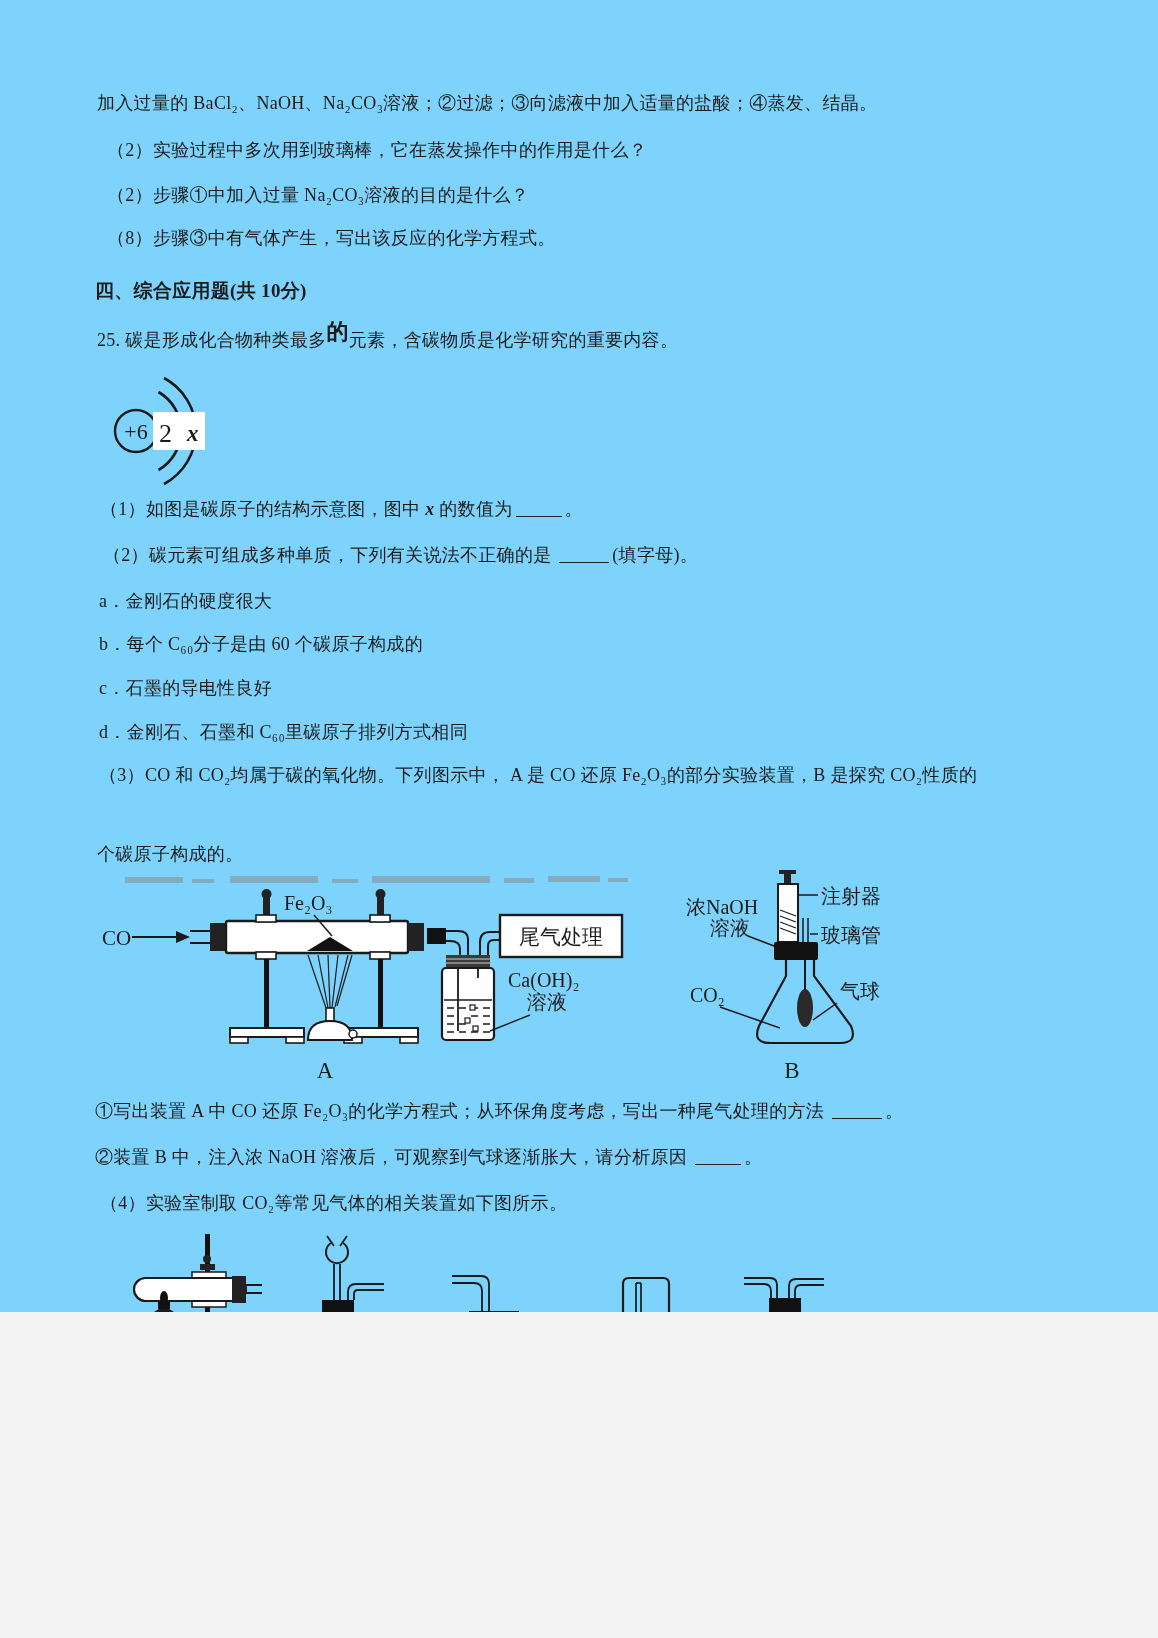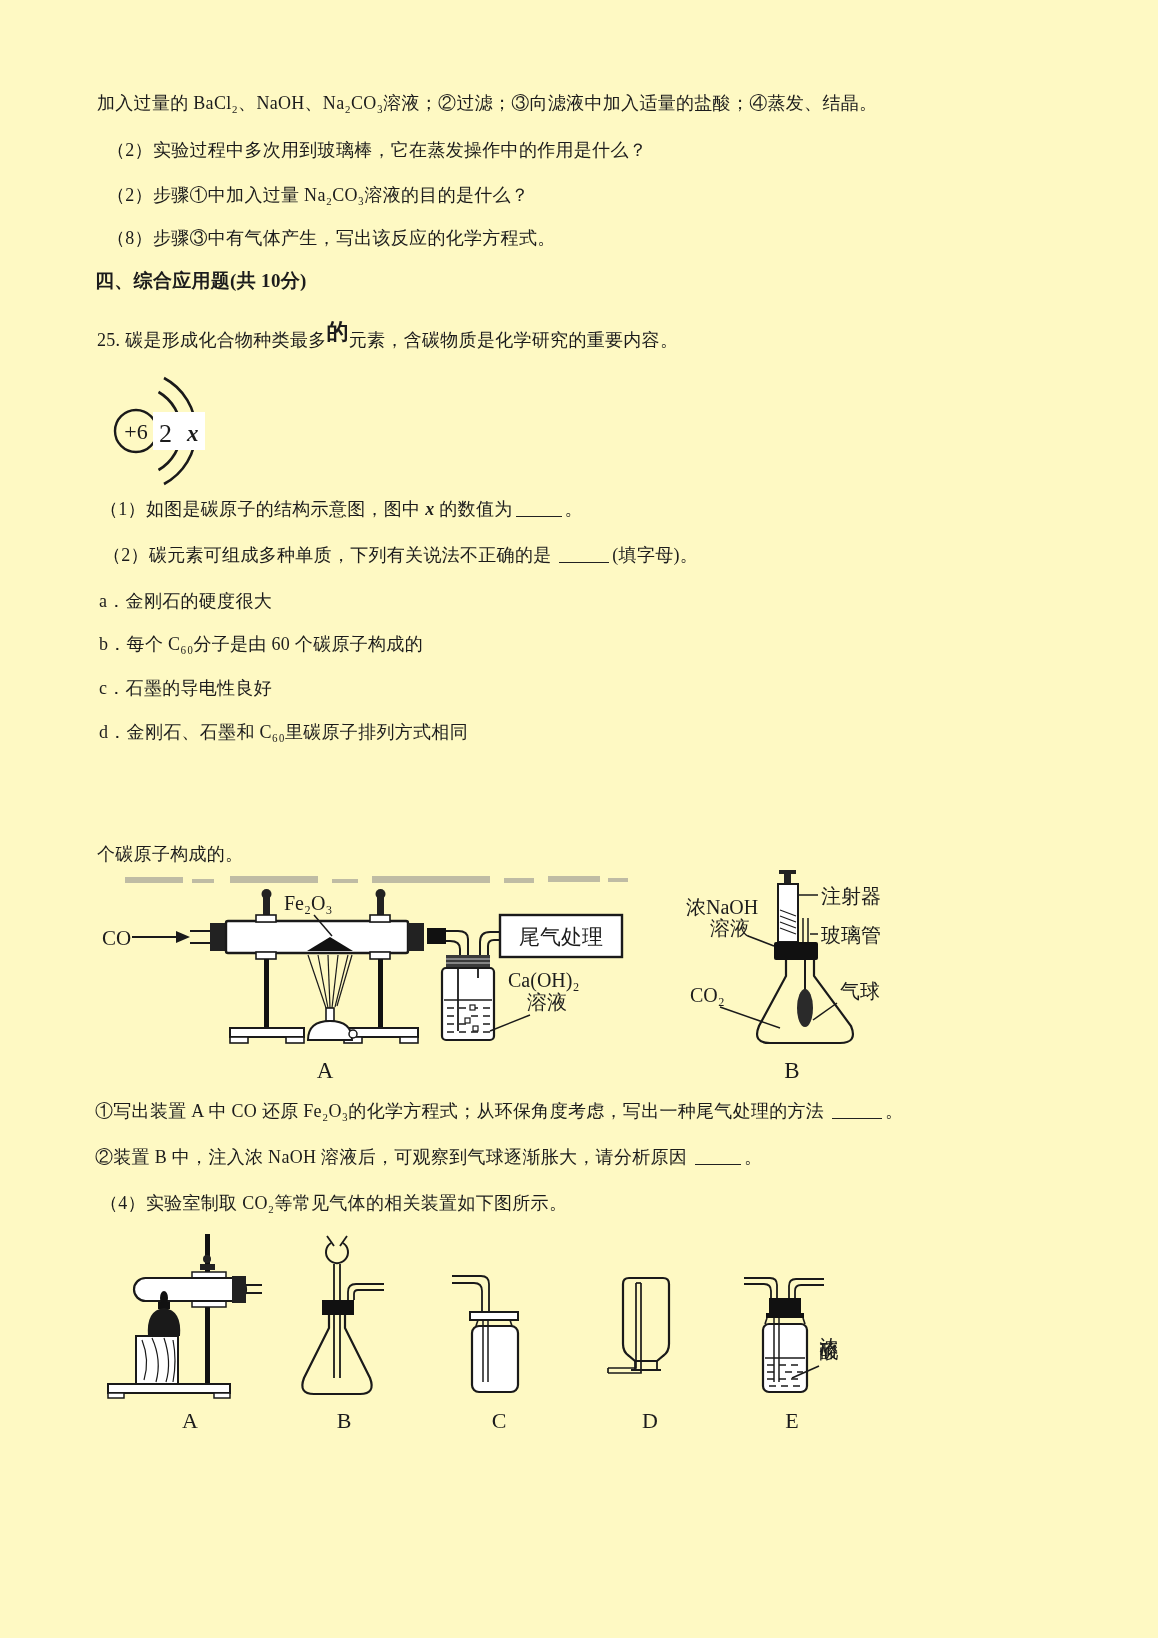--- a/index.html
+++ b/index.html
@@ -1,17 +1,17 @@
 <!DOCTYPE html>
 <html><head>
 <meta charset="utf-8">
 <style>
   html,body{margin:0;padding:0;background:#f4f4f4;}
   .page{
-    position:relative;width:1158px;height:1638px;background:#fef9c3;
+    position:relative;width:1158px;height:1312px;background:#7dd3fc;
     font-family:"Liberation Serif","DejaVu Serif",serif;color:#1c1c1c;
     overflow:hidden;
   }
   .tline{position:absolute;font-size:18px;line-height:1.25;white-space:nowrap;letter-spacing:0.3px;}
   .heading{font-weight:bold;font-size:19px;}
   .blank{display:inline-block;border-bottom:1.6px solid #222;height:15px;vertical-align:-2px;margin:0 3px;}
   .b46{width:46px}.b48{width:48px}.b50{width:50px}.b44{width:44px}
   .de-sup{font-weight:bold;font-size:22px;vertical-align:7px;font-family:"Liberation Sans","DejaVu Sans",sans-serif;}
   .xvar{font-style:italic;font-weight:bold;}
   .figsvg{position:absolute;}
@@ -24,21 +24,21 @@
 </head>
 <body>
 
 <div class="page">
 
   <div class="tline" style="left:97px;top:92px">加入过量的 BaCl₂、NaOH、Na₂CO₃溶液；②过滤；③向滤液中加入适量的盐酸；④蒸发、结晶。</div>
   <div class="tline" style="left:107px;top:139px">（2）实验过程中多次用到玻璃棒，它在蒸发操作中的作用是什么？</div>
   <div class="tline" style="left:107px;top:184px">（2）步骤①中加入过量 Na₂CO₃溶液的目的是什么？</div>
   <div class="tline" style="left:107px;top:227px">（8）步骤③中有气体产生，写出该反应的化学方程式。</div>
 
-  <div class="tline heading" style="left:95px;top:269px">四、综合应用题(共 10分)</div>
+  <div class="tline heading" style="left:95px;top:279px">四、综合应用题(共 10分)</div>
 
   <div class="tline" style="left:97px;top:318px"><span>25. 碳是形成化合物种类最多</span><span class="de-sup">的</span><span>元素，含碳物质是化学研究的重要内容。</span></div>
 
   <svg class="figsvg" style="left:95px;top:358px" width="170" height="145" viewBox="0 0 170 145">
     <circle cx="41" cy="73" r="21" fill="none" stroke="#1a1a1a" stroke-width="2.4"></circle>
     <text x="41" y="81" font-size="22" text-anchor="middle">+6</text>
     <path d="M63.5,34 A45,45 0 0 1 63.5,112" fill="none" stroke="#1a1a1a" stroke-width="2.6"></path>
     <path d="M69,20 A60,60 0 0 1 69,126" fill="none" stroke="#1a1a1a" stroke-width="2.6"></path>
     <rect x="58" y="54" width="52" height="38" fill="#ffffff"></rect>
     <text x="64" y="84" font-size="26">2</text>
@@ -47,20 +47,21 @@
 
   <div class="tline" style="left:100px;top:498px"><span>（1）如图是碳原子的结构示意图，图中 </span><span class="xvar">x</span><span> 的数值为</span><span class="blank b46"></span><span>。</span></div>
 
   <div class="tline" style="left:103px;top:544px"><span>（2）碳元素可组成多种单质，下列有关说法不正确的是 </span><span class="blank b50"></span><span>(填字母)。</span></div>
 
   <div class="tline" style="left:99px;top:590px">a．金刚石的硬度很大</div>
   <div class="tline" style="left:99px;top:633px">b．每个 C₆₀分子是由 60 个碳原子构成的</div>
   <div class="tline" style="left:99px;top:677px">c．石墨的导电性良好</div>
   <div class="tline" style="left:99px;top:721px">d．金刚石、石墨和 C₆₀里碳原子排列方式相同</div>
 
+  <div class="tline" style="left:99px;top:764px">（3）CO 和 CO₂均属于碳的氧化物。下列图示中， A 是 CO 还原 Fe₂O₃的部分实验装置，B 是探究 CO₂性质的</div>
   <div class="tline" style="left:97px;top:843px">个碳原子构成的。</div>
 
   <svg class="figsvg" style="left:80px;top:868px" width="1000" height="235" viewBox="0 0 1000 235">
 
     <g fill="#8c8c8c" opacity="0.55">
       <rect x="45" y="9" width="58" height="6"></rect>
         <rect x="112" y="11" width="22" height="4"></rect>
       <rect x="150" y="8" width="88" height="7"></rect>
         <rect x="252" y="11" width="26" height="4"></rect>
       <rect x="292" y="8" width="118" height="7"></rect>

